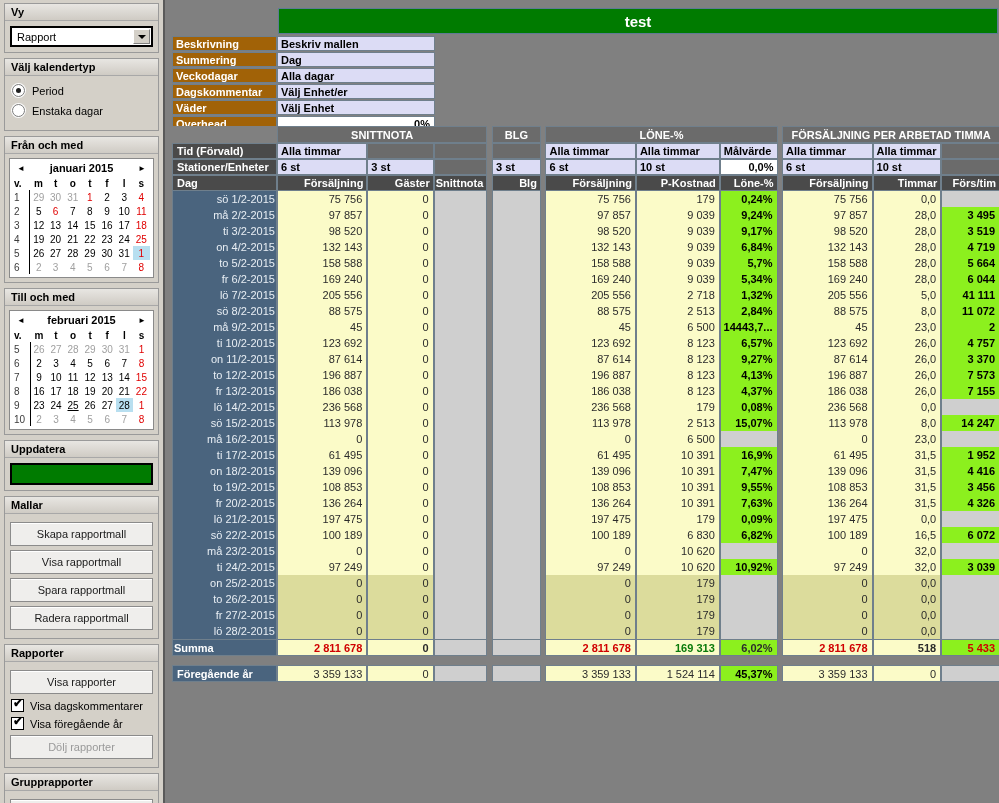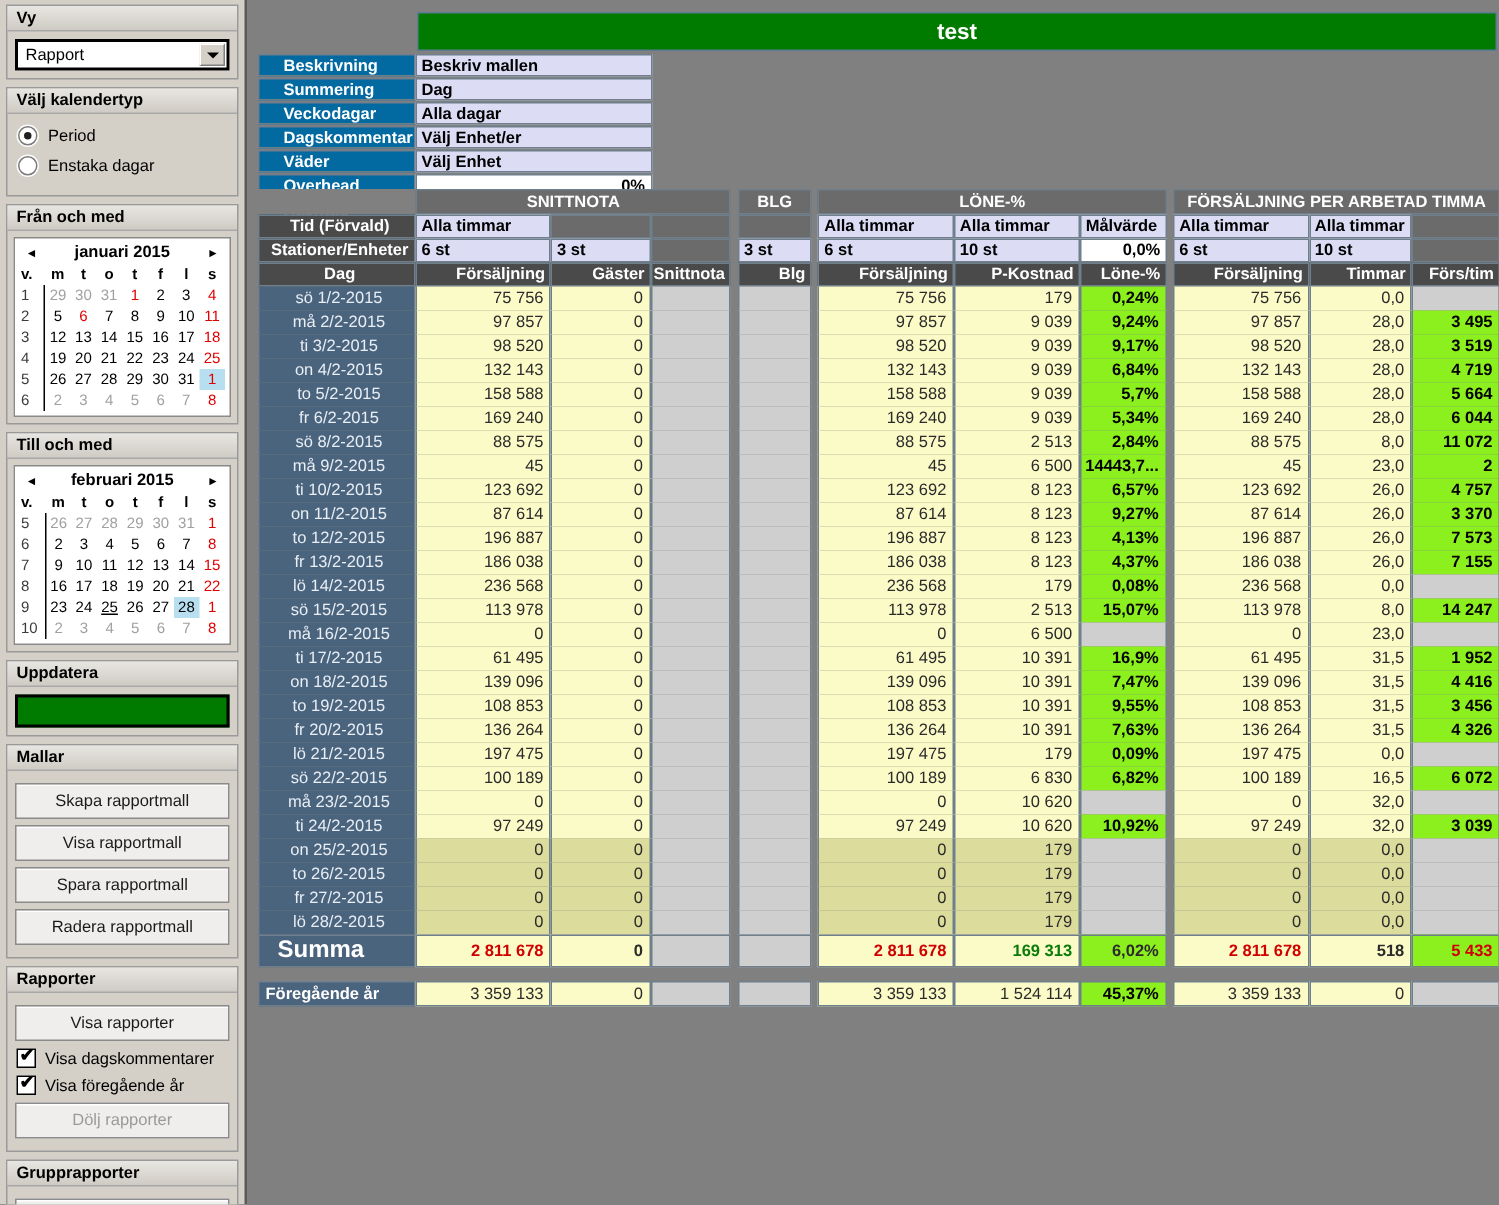--- a/index.html
+++ b/index.html
@@ -132,22 +132,22 @@
     position: absolute; left: 111px; top: 8px; width: 720px; height: 26px;
     background: #007b00; border: 1px solid #5f7a94;
     color: #fff; font-weight: bold; font-size: 15px;
     display: flex; align-items: center; justify-content: center;
   }
 
   
   #meta { position: absolute; left: 5px; top: 36px; }
   .meta-row { display: flex; height: 15px; margin-bottom: 1px; }
   .meta-label {
-    width: 105px; background: #0369a1; color: #fff;
-    font-weight: bold; font-size: 11px; padding-left: 16px;
+    width: 105px; background: #a16207; color: #fff;
+    font-weight: bold; font-size: 11px; padding-left: 3px;
     display: flex; align-items: center;
     border: 1px solid #6f7f8c;
   }
   .meta-value {
     width: 158px; background: #dcdcf5; color: #000;
     font-weight: bold; font-size: 11px; padding-left: 3px;
     display: flex; align-items: center;
     border: 1px solid #6f7f8c;
   }
   .meta-value.white { background: #fff; justify-content: flex-end; padding-right: 4px; }
@@ -170,25 +170,25 @@
     height: 15px; padding-left: 3px; text-align: left;
     border: 1px solid #6f7f8c;
   }
   .hdr-sub.white { background: #fff; text-align: right; padding-right: 3px; }
   .hdr-sub.empty { background: #6b6b6b; border: 1px solid #6f7f8c; }
   .hdr-col {
     background: #4a4a4a; color: #fff; font-weight: bold; font-size: 11px;
     height: 16px; text-align: right; padding-right: 3px;
     border: 1px solid #6f7f8c;
   }
-  .hdr-col.left { text-align: center; padding-left: 4px; padding-right: 0; }
+  .hdr-col.left { text-align: left; padding-left: 4px; padding-right: 0; }
 
   td.daycell {
     background: #4a647e; color: #e8eef4; font-size: 11px;
-    height: 16px; padding-left: 4px; text-align: center;
+    height: 16px; padding-left: 4px; text-align: right;
     border-left: 1px solid #6f7f8c; border-right: 1px solid #6f7f8c;
     white-space: nowrap;
   }
   td.num {
     background: #fbfbc8; color: #2b2b2b; font-size: 11px;
     height: 16px; text-align: right; padding-right: 4px;
     border-left: 1px solid #6f7f8c; border-right: 1px solid #6f7f8c;
     white-space: nowrap;
   }
   td.num.future { background: #dcdc9c; }
@@ -198,22 +198,22 @@
   }
   td.lime {
     background: #8cf01e; color: #000; font-weight: bold; font-size: 11px;
     height: 16px; text-align: right; padding-right: 4px;
     border-left: 1px solid #6f7f8c; border-right: 1px solid #6f7f8c;
     white-space: nowrap;
   }
   td.spacer { background: #808080; width: 5px; border: none; }
 
   td.sum-lbl {
-    background: #4a647e; color: #fff; font-weight: bold; font-size: 16px;
-    height: 17px; padding-left: 12px; border: 1px solid #6f7f8c;
+    background: #4a647e; color: #fff; font-weight: bold; font-size: 11px;
+    height: 17px; padding-left: 1px; border: 1px solid #6f7f8c;
   }
   td.sum-num {
     background: #fbfbc8; color: #d00000; font-weight: bold; font-size: 11px;
     height: 17px; text-align: right; padding-right: 4px; border: 1px solid #6f7f8c;
     white-space: nowrap;
   }
   td.sum-num.dark { color: #2b2b2b; }
   td.sum-num.green { color: #0a7a0a; }
   td.sum-gray { background: #cfcfcf; height: 17px; border: 1px solid #6f7f8c; }
   td.sum-lime {
@@ -679,20 +679,36 @@
               <td class="spacer"></td>
               <td class="num">169 240</td>
               <td class="num">9 039</td>
               <td class="lime">5,34%</td>
               <td class="spacer"></td>
               <td class="num">169 240</td>
               <td class="num">28,0</td>
               <td class="lime">6 044</td>
             </tr>
             <tr>
+              <td class="daycell">lö 7/2-2015</td>
+              <td class="num">205 556</td>
+              <td class="num">0</td>
+              <td class="gray"></td>
+              <td class="spacer"></td>
+              <td class="gray"></td>
+              <td class="spacer"></td>
+              <td class="num">205 556</td>
+              <td class="num">2 718</td>
+              <td class="lime">1,32%</td>
+              <td class="spacer"></td>
+              <td class="num">205 556</td>
+              <td class="num">5,0</td>
+              <td class="lime">41 111</td>
+            </tr>
+            <tr>
               <td class="daycell">sö 8/2-2015</td>
               <td class="num">88 575</td>
               <td class="num">0</td>
               <td class="gray"></td>
               <td class="spacer"></td>
               <td class="gray"></td>
               <td class="spacer"></td>
               <td class="num">88 575</td>
               <td class="num">2 513</td>
               <td class="lime">2,84%</td>

